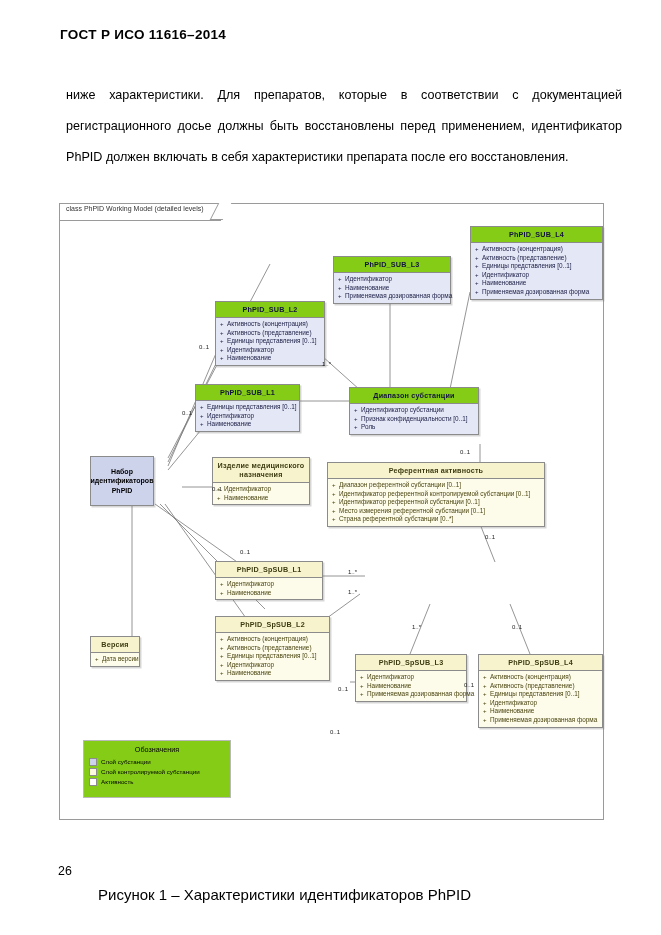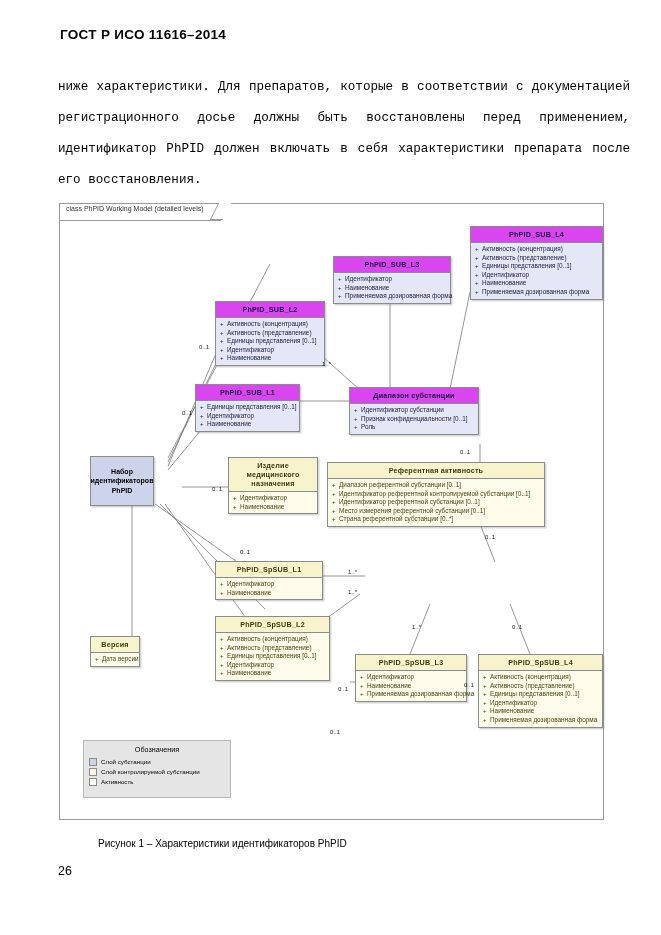--- a/index.html
+++ b/index.html
@@ -2,60 +2,60 @@
 <html><head>
 <meta charset="utf-8">
 <style>
   html,body{margin:0;padding:0;background:#fff;}
   body{width:661px;height:935px;position:relative;font-family:"Liberation Sans",sans-serif;color:#000;overflow:hidden;}
   .page{position:absolute;inset:0;background:#fff;}
 
   .doc-title{position:absolute;left:60px;top:27px;font-size:13.5px;font-weight:bold;letter-spacing:.3px;}
 
   .body-text{position:absolute;left:58px;top:72px;width:572px;font-size:12.6px;line-height:31px;text-align:justify;}
-  .body-text p{margin:0;text-align:justify;text-align-last:left;font-family:Liberation Mono, monospace;}
+  .body-text p{margin:8px;text-align:justify;text-align-last:left;}
 
   .figure{position:absolute;left:59px;top:203px;width:543px;height:615px;border:1px solid #9a9a9a;background:#fff;}
   .frame-label{position:absolute;left:0;top:0;height:15px;padding:1px 16px 0 6px;border-right:1px solid #9a9a9a;border-bottom:1px solid #9a9a9a;font-size:7px;color:#333;white-space:nowrap;background:#fff;}
   .frame-label:after{content:"";position:absolute;right:-7px;top:-1px;width:13px;height:17px;background:#fff;border-left:1px solid #9a9a9a;transform:skewX(-27deg);border-bottom:1px solid #9a9a9a;box-sizing:border-box;border-top:none;border-right:none;}
 
   .cls{position:absolute;box-sizing:border-box;border:1px solid #8b8b8b;box-shadow:1.5px 1.5px 0 rgba(120,120,120,.30);}
   .cls .hdr{font-size:7.2px;font-weight:bold;text-align:center;padding:3px 2px 3px;border-bottom:1px solid #8b8b8b;letter-spacing:.2px;line-height:9px;}
   .cls .attrs{padding:2px 1px 2px 2px;}
   .cls .attr{font-size:6.4px;line-height:8.6px;white-space:nowrap;padding-left:9px;position:relative;}
   .cls .attr:before{content:"+";position:absolute;left:2px;top:0;font-size:6px;}
 
   
   .blue{background:#ced3ec;}
-  .blue .hdr{background:#d946ef;color:#12143a;}
+  .blue .hdr{background:#84cc16;color:#12143a;}
   .blue .attrs{background:#e4e7f5;}
   .blue .attr{color:#1a1d44;}
 
   
   .yellow{background:#fbfadf;}
   .yellow .hdr{background:#f6f3cd;color:#3d3b10;}
   .yellow .attrs{background:#fdfcea;}
   .yellow .attr{color:#4a4410;}
 
   .plain{position:absolute;box-sizing:border-box;border:1px solid #8b8b8b;box-shadow:1.5px 1.5px 0 rgba(120,120,120,.30);display:flex;align-items:center;justify-content:center;text-align:center;font-size:7px;font-weight:bold;line-height:9.5px;padding:2px;}
 
   .mult{position:absolute;font-size:6px;color:#222;white-space:nowrap;}
 
   svg.wires{position:absolute;left:0;top:0;width:543px;height:615px;pointer-events:none;}
   svg.wires line,svg.wires path{stroke:#7a7a7a;stroke-width:.8;fill:none;}
 
-  .legend{position:absolute;left:23px;top:536px;width:148px;height:58px;box-sizing:border-box;border:1px solid #b9b9b9;background:#e5e5e5;}
+  .legend{position:absolute;left:23px;top:536px;width:148px;height:58px;box-sizing:border-box;border:1px solid #b9b9b9;background:#84cc16;}
   .legend .lg-title{font-size:7.2px;text-align:center;padding-top:4px;padding-bottom:3px;}
   .legend .lg-row{display:flex;align-items:center;gap:4px;padding:0 4px 1px 5px;font-size:6.2px;line-height:9px;}
   .legend .sw{width:8px;height:8px;border:1px solid #8b8b8b;flex:0 0 auto;box-sizing:border-box;}
   .sw-blue{background:#ced3ec;}
   .sw-yellow{background:#fbfadf;}
   .sw-white{background:#fff;}
 
-  .caption{position:absolute;left:98px;top:838px;font-size:10px;}
+  .caption{position:absolute;left:98px;top:886px;font-size:15px;}
   .page-num{position:absolute;left:58px;top:864px;font-size:12.4px;}
 </style>
 </head>
 <body>
 
 <div class="page">
 
   <div class="doc-title">ГОСТ Р ИСО 11616–2014</div>
 
   <div class="body-text">
@@ -163,21 +163,21 @@
         <div class="attr">Идентификатор референтной субстанции [0..1]</div>
         <div class="attr">Место измерения референтной субстанции [0..1]</div>
         <div class="attr">Страна референтной субстанции [0..*]</div>
       </div>
     </div>
 
     <div class="plain blue" style="left:30px;top:252px;width:64px;height:50px;">
       <span>Набор идентификаторов PhPID</span>
     </div>
 
-    <div class="cls yellow" style="left:168px;top:253px;width:90px;">
+    <div class="cls yellow" style="left:152px;top:253px;width:98px;">
       <div class="hdr">Изделие медицинского назначения</div>
       <div class="attrs">
         <div class="attr">Идентификатор</div>
         <div class="attr">Наименование</div>
       </div>
     </div>
 
     <div class="cls yellow" style="left:30px;top:432px;width:50px;">
       <div class="hdr">Версия</div>
       <div class="attrs">

